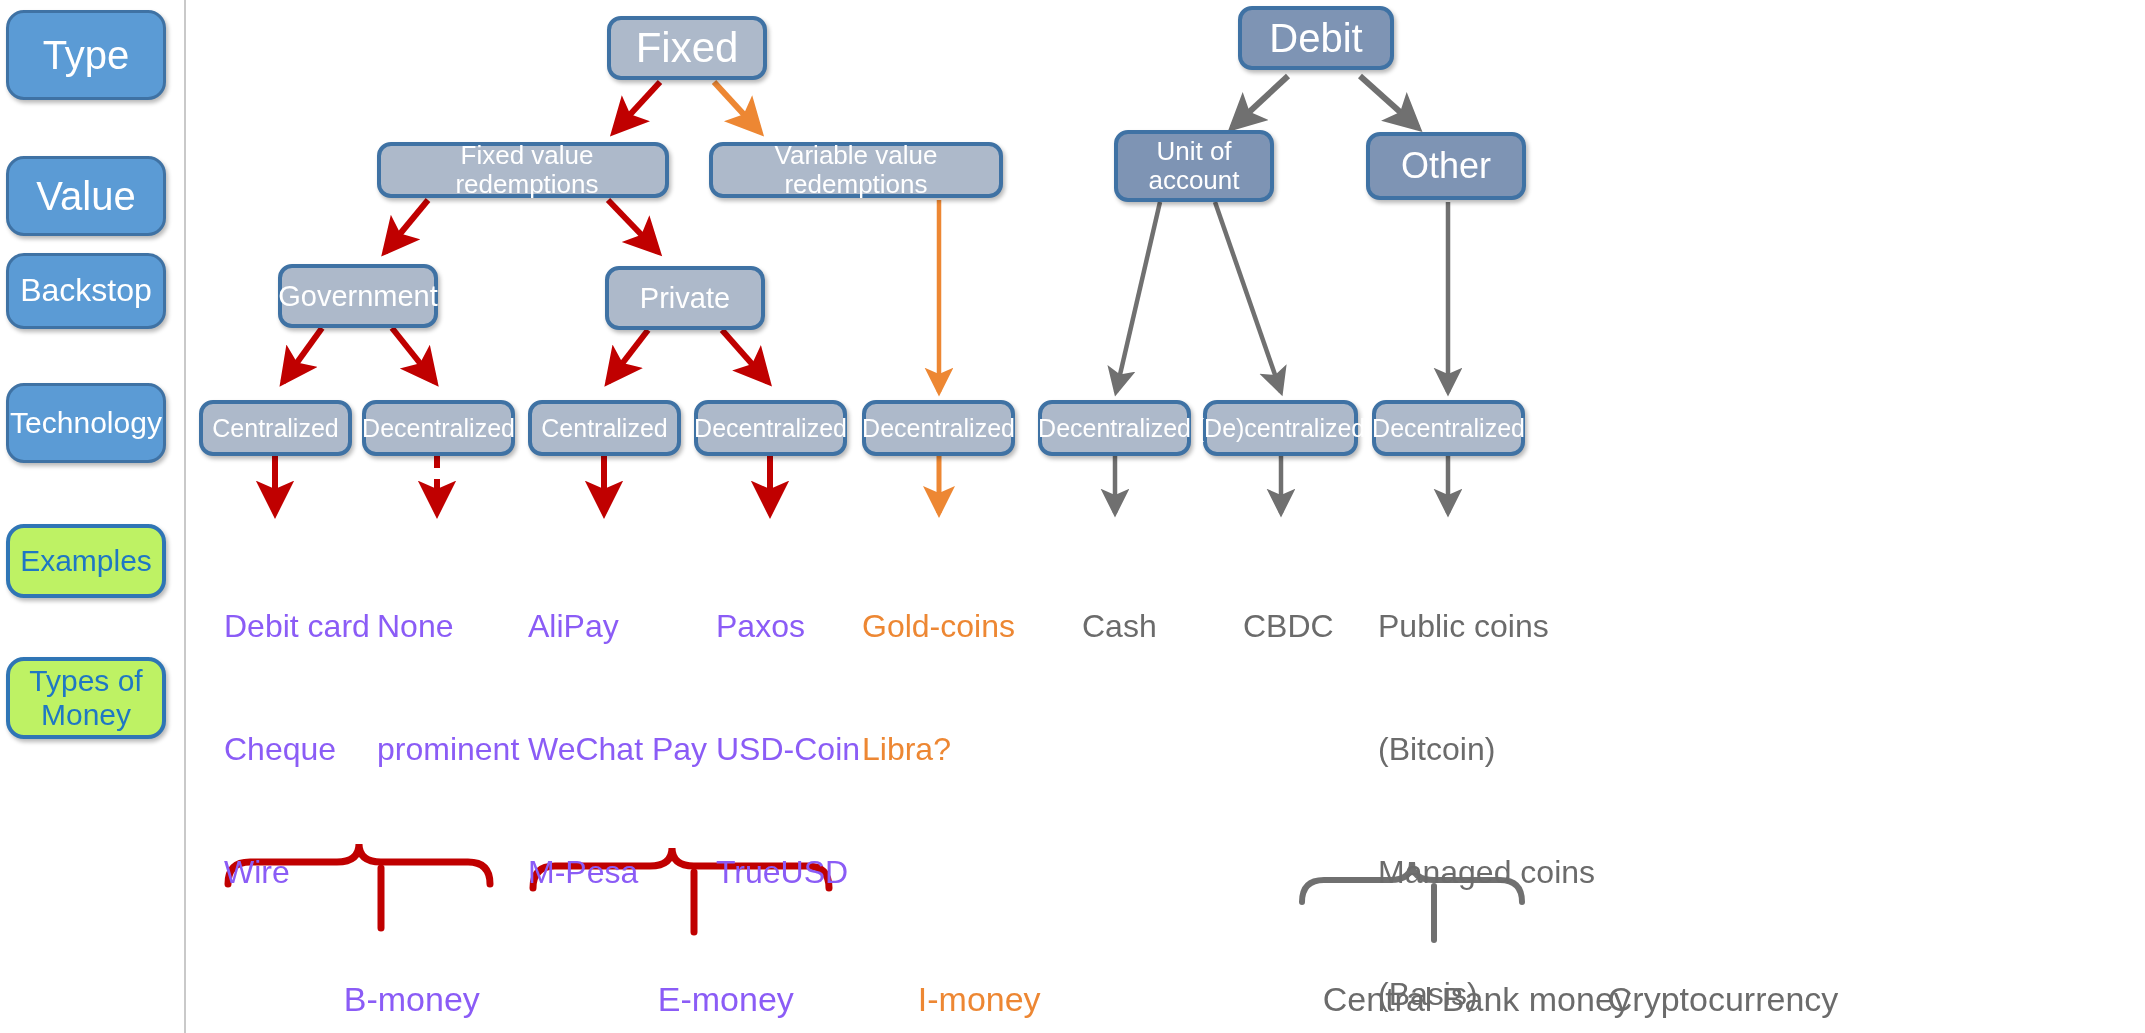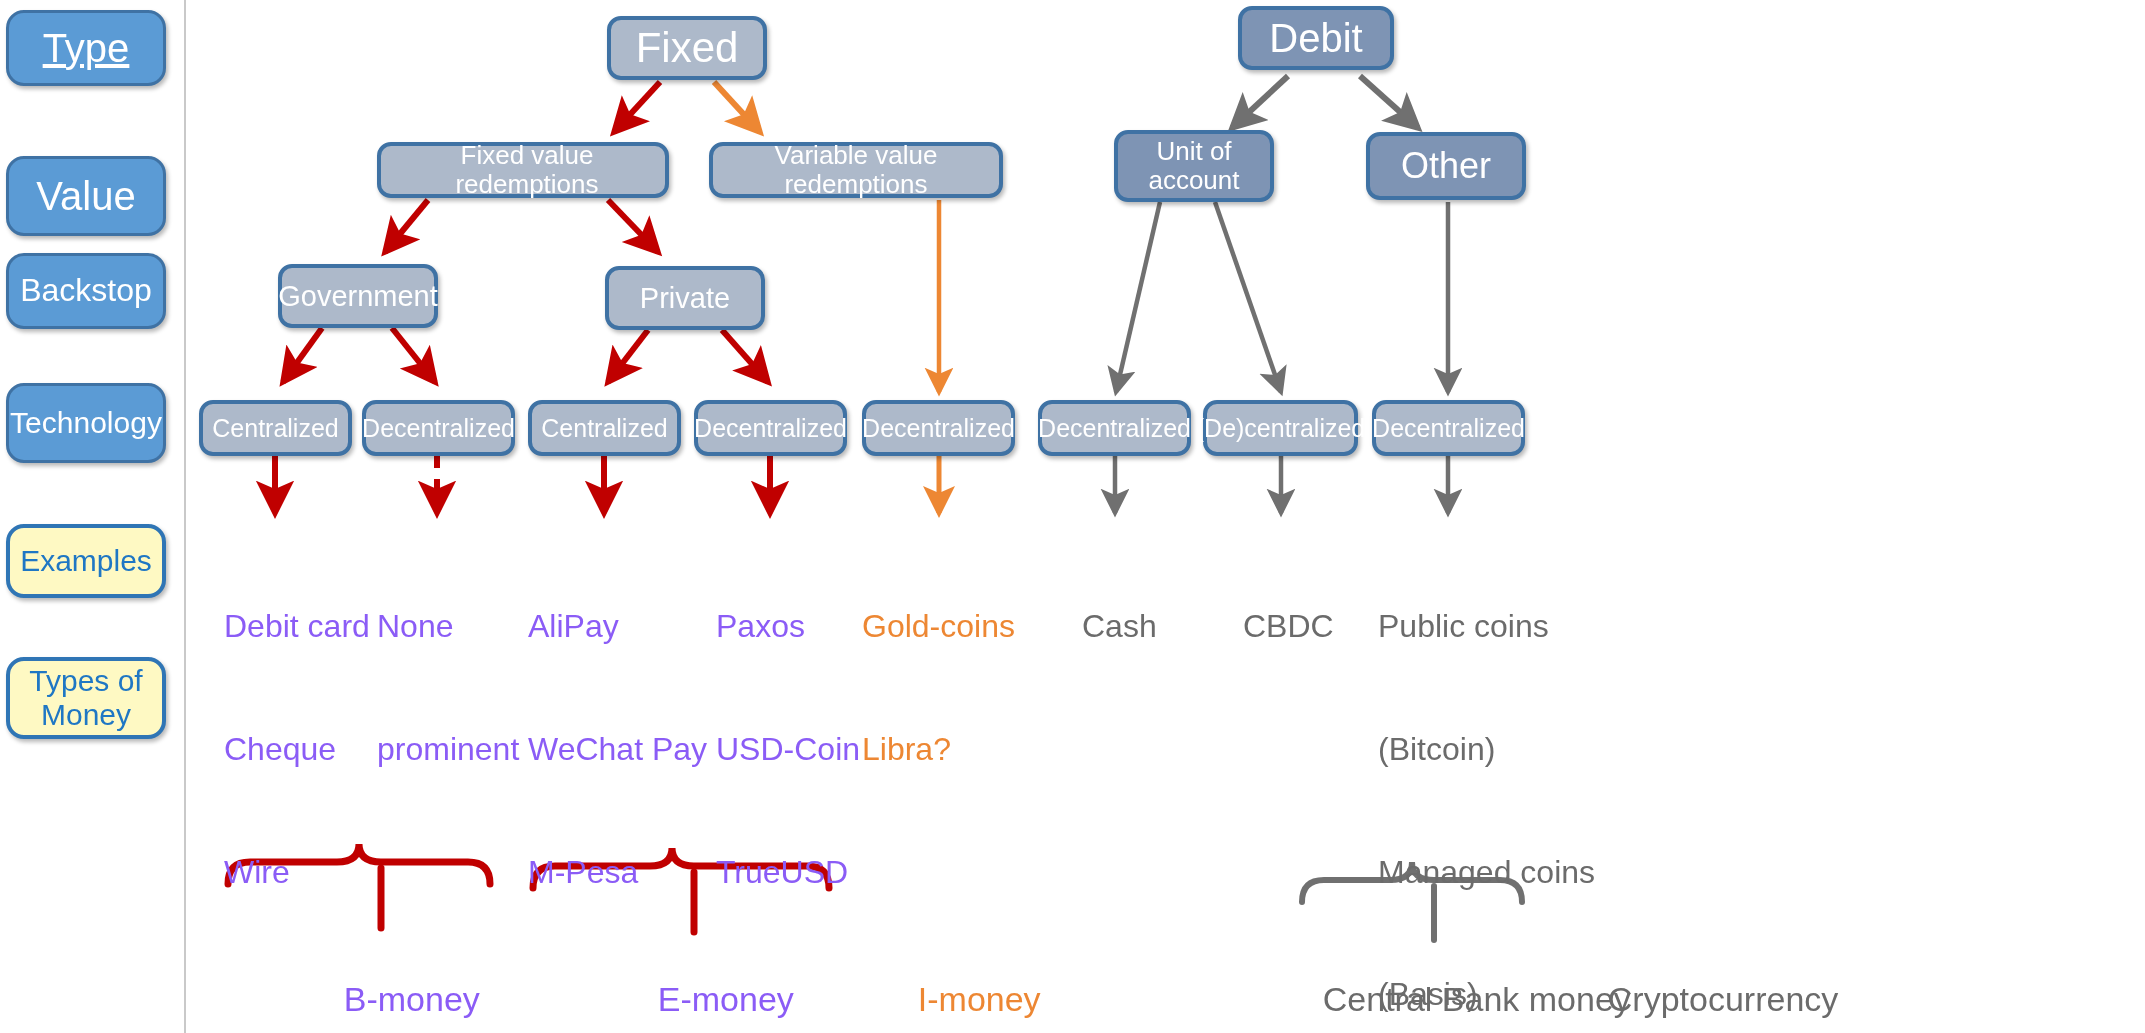--- a/index.html
+++ b/index.html
@@ -40,21 +40,21 @@
   }
   
   .rail {
     background: #5b9bd5;
     border: 3px solid #3f72a4;
     border-radius: 18px;
     font-size: 40px;
   }
   
   .rail-open {
-    background: #fef9c3;
+    background: #bef264;
     border: 4px solid #2f75b5;
     border-radius: 18px;
     color: #1f77c4;
     font-size: 38px;
   }
   
   .n-light {
     background: #adb9ca;
   }
   
@@ -131,21 +131,21 @@
 
     <path d="M 533,888 q 0,-22 22,-22 L 650,866 q 22,0 22,-18 q 0,18 22,18 L 807,866 q 22,0 22,22" fill="none" stroke="#c00000" stroke-width="7" stroke-linecap="round"></path>
     <line x1="694" y1="872" x2="694" y2="932" stroke="#c00000" stroke-width="7" stroke-linecap="round"></line>
 
     <path d="M 1302,902 q 0,-22 22,-22 L 1390,880 q 22,0 22,-18 q 0,18 22,18 L 1500,880 q 22,0 22,22" fill="none" stroke="#707070" stroke-width="6" stroke-linecap="round"></path>
     <line x1="1434" y1="886" x2="1434" y2="940" stroke="#707070" stroke-width="6" stroke-linecap="round"></line>
   </svg>
 
   <div class="divider" style="left:184px; top:0; height:1033px;"></div>
 
-  <div class="node rail" style="left:6px; top:10px; width:160px; height:76px;text-decoration:underline;">
+  <div class="node rail" style="left:6px; top:10px; width:160px; height:90px;">
     <span>Type</span>
   </div>
   <div class="node rail" style="left:6px; top:130px; width:160px; height:80px;margin-top:26px;">
     <span>Value</span>
   </div>
   <div class="node rail" style="left:6px; top:253px; width:160px; height:76px; font-size:32px;">
     <span>Backstop</span>
   </div>
   <div class="node rail" style="left:6px; top:383px; width:160px; height:80px; font-size:30px;">
     <span>Technology</span>

